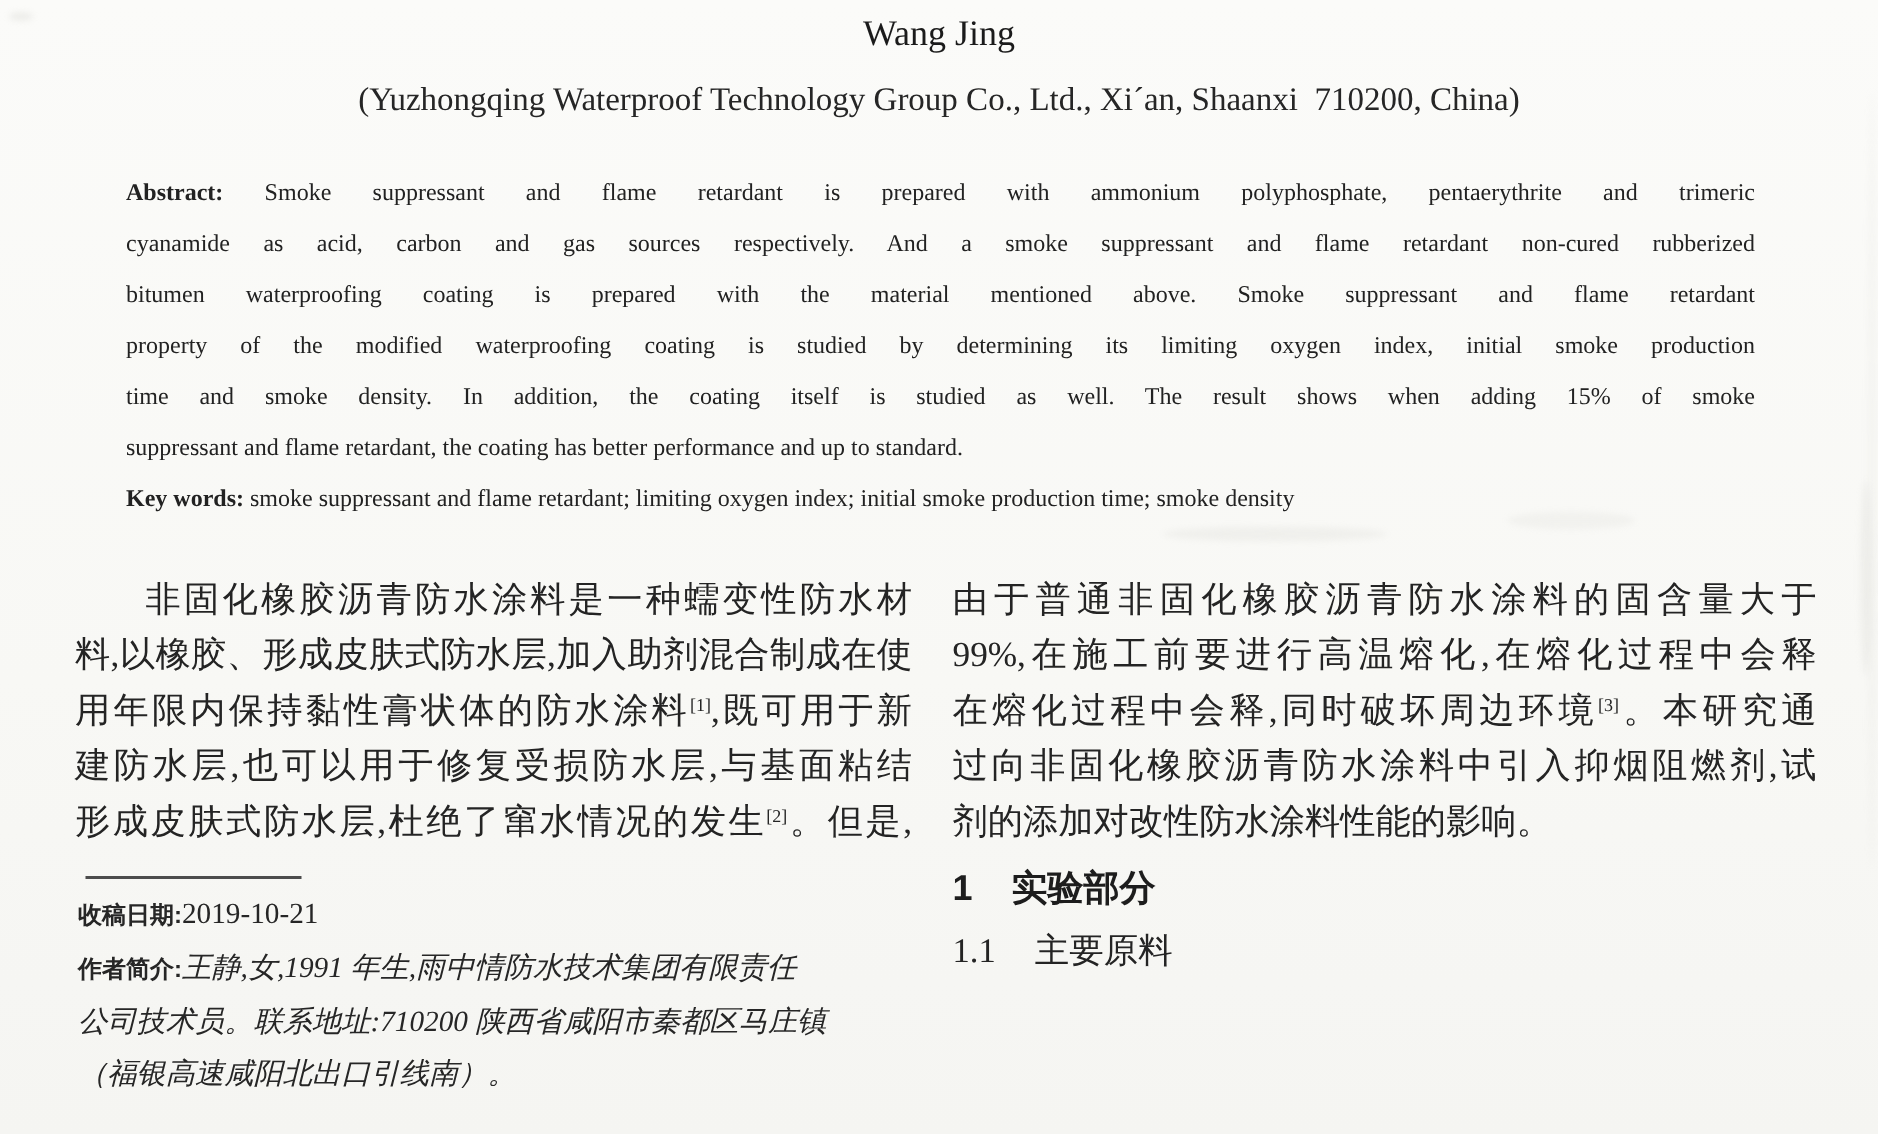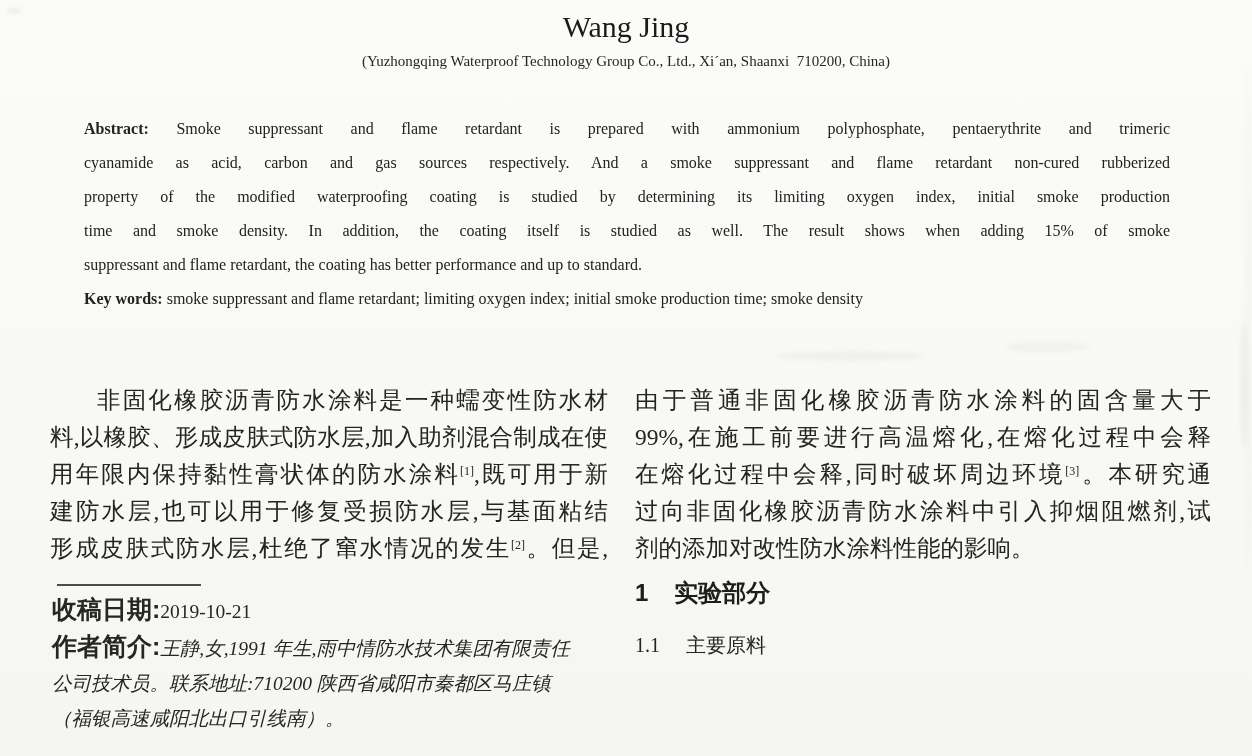--- a/index.html
+++ b/index.html
@@ -9,28 +9,28 @@
     height: 756px;
     background: linear-gradient(180deg, #fbfbf9 0%, #f8f8f5 60%, #f5f5f2 100%);
     font-family: "Liberation Serif", serif;
     color: #212121;
     overflow: hidden;
   }
   .title {
     position: absolute;
     top: 10px; left: 0; right: 0;
     text-align: center;
-    font-size: 30px;
+    font-size: 24px;
     color: #1b1b1b;
   }
   .affil {
     position: absolute;
     top: 53px; left: 0; right: 0;
     text-align: center;
-    font-size: 15px;
+    font-size: 22px;
     white-space: pre-wrap;
     color: #262626;
   }
   .abstract {
     position: absolute;
     left: 84px; right: 82px; top: 112px;
     font-size: 16px;
     line-height: 34px;
     color: #222;
   }
@@ -49,43 +49,43 @@
   }
   .h1 {
     margin-top: 7px;
     font-family: "Liberation Sans", sans-serif;
     font-weight: bold;
     font-size: 24px;
     line-height: 37px;
     color: #1d1d1d;
   }
   .h2 {
-    margin-top: 16px;
-    font-size: 20px;
+    margin-top: 4px;
+    font-size: 23px;
     line-height: 37px;
   }
   .sec-num { display: inline-block; margin-right: 26px; }
   .rule {
     position: absolute;
     left: 57px; top: 584px;
     width: 144px; height: 2px;
     background: #4c4c4c;
   }
   .footnote {
     position: absolute;
     left: 52px; top: 592px;
     width: 562px;
     font-size: 19.5px;
     line-height: 35px;
     color: #262626;
   }
   .fn-label {
     font-weight: bold;
     font-family: "Liberation Sans", sans-serif;
-    font-size: 25px;
+    font-size: 16px;
   }
   .kai { font-style: italic; }
   .art {
     position: absolute;
     background: #d9d9d4;
     filter: blur(2px);
     border-radius: 50%;
     pointer-events: none;
   }
   .a1 { left: 1240px; top: 320px; width: 8px;  height: 130px; opacity: .30; }
@@ -101,20 +101,21 @@
 
   <div class="title">Wang Jing</div>
   <div class="affil">(Yuzhongqing Waterproof Technology Group Co., Ltd., Xi´an, Shaanxi  710200, China)</div>
 
   <div class="abstract">
     <div class="jline">
       <span class="b">Abstract:</span>
       <span>Smoke suppressant and flame retardant is prepared with ammonium polyphosphate, pentaerythrite and trimeric</span>
     </div>
     <div class="jline">cyanamide as acid, carbon and gas sources respectively. And a smoke suppressant and flame retardant non-cured rubberized</div>
+    <div class="jline">bitumen waterproofing coating is prepared with the material mentioned above. Smoke suppressant and flame retardant</div>
     <div class="jline">property of the modified waterproofing coating is studied by determining its limiting oxygen index, initial smoke production</div>
     <div class="jline">time and smoke density. In addition, the coating itself is studied as well. The result shows when adding 15% of smoke</div>
     <div>suppressant and flame retardant, the coating has better performance and up to standard.</div>
     <div>
       <span class="b">Key words:</span>
       <span>smoke suppressant and flame retardant; limiting oxygen index; initial smoke production time; smoke density</span>
     </div>
   </div>
 
   <div class="left-col cn">

